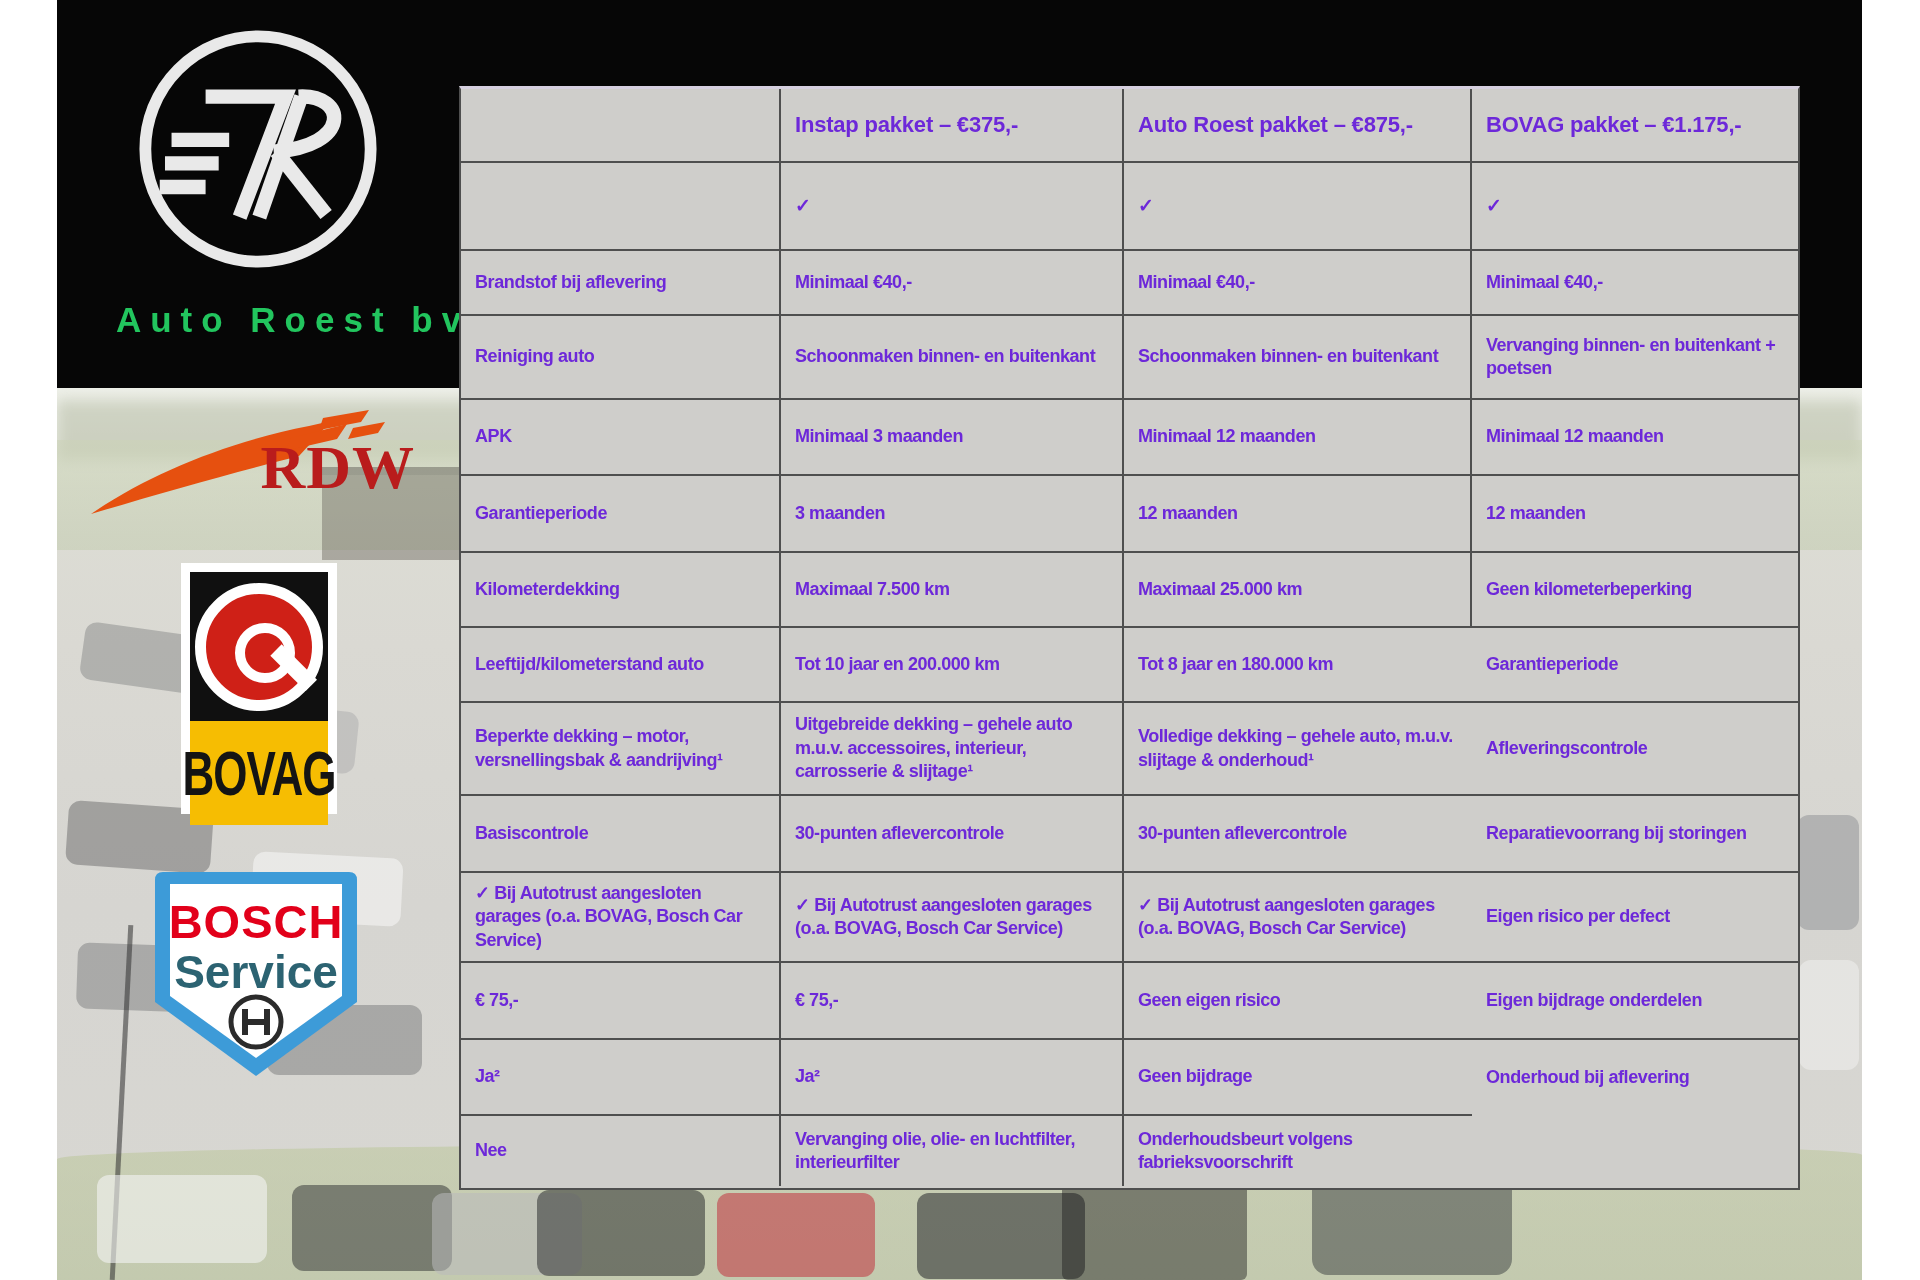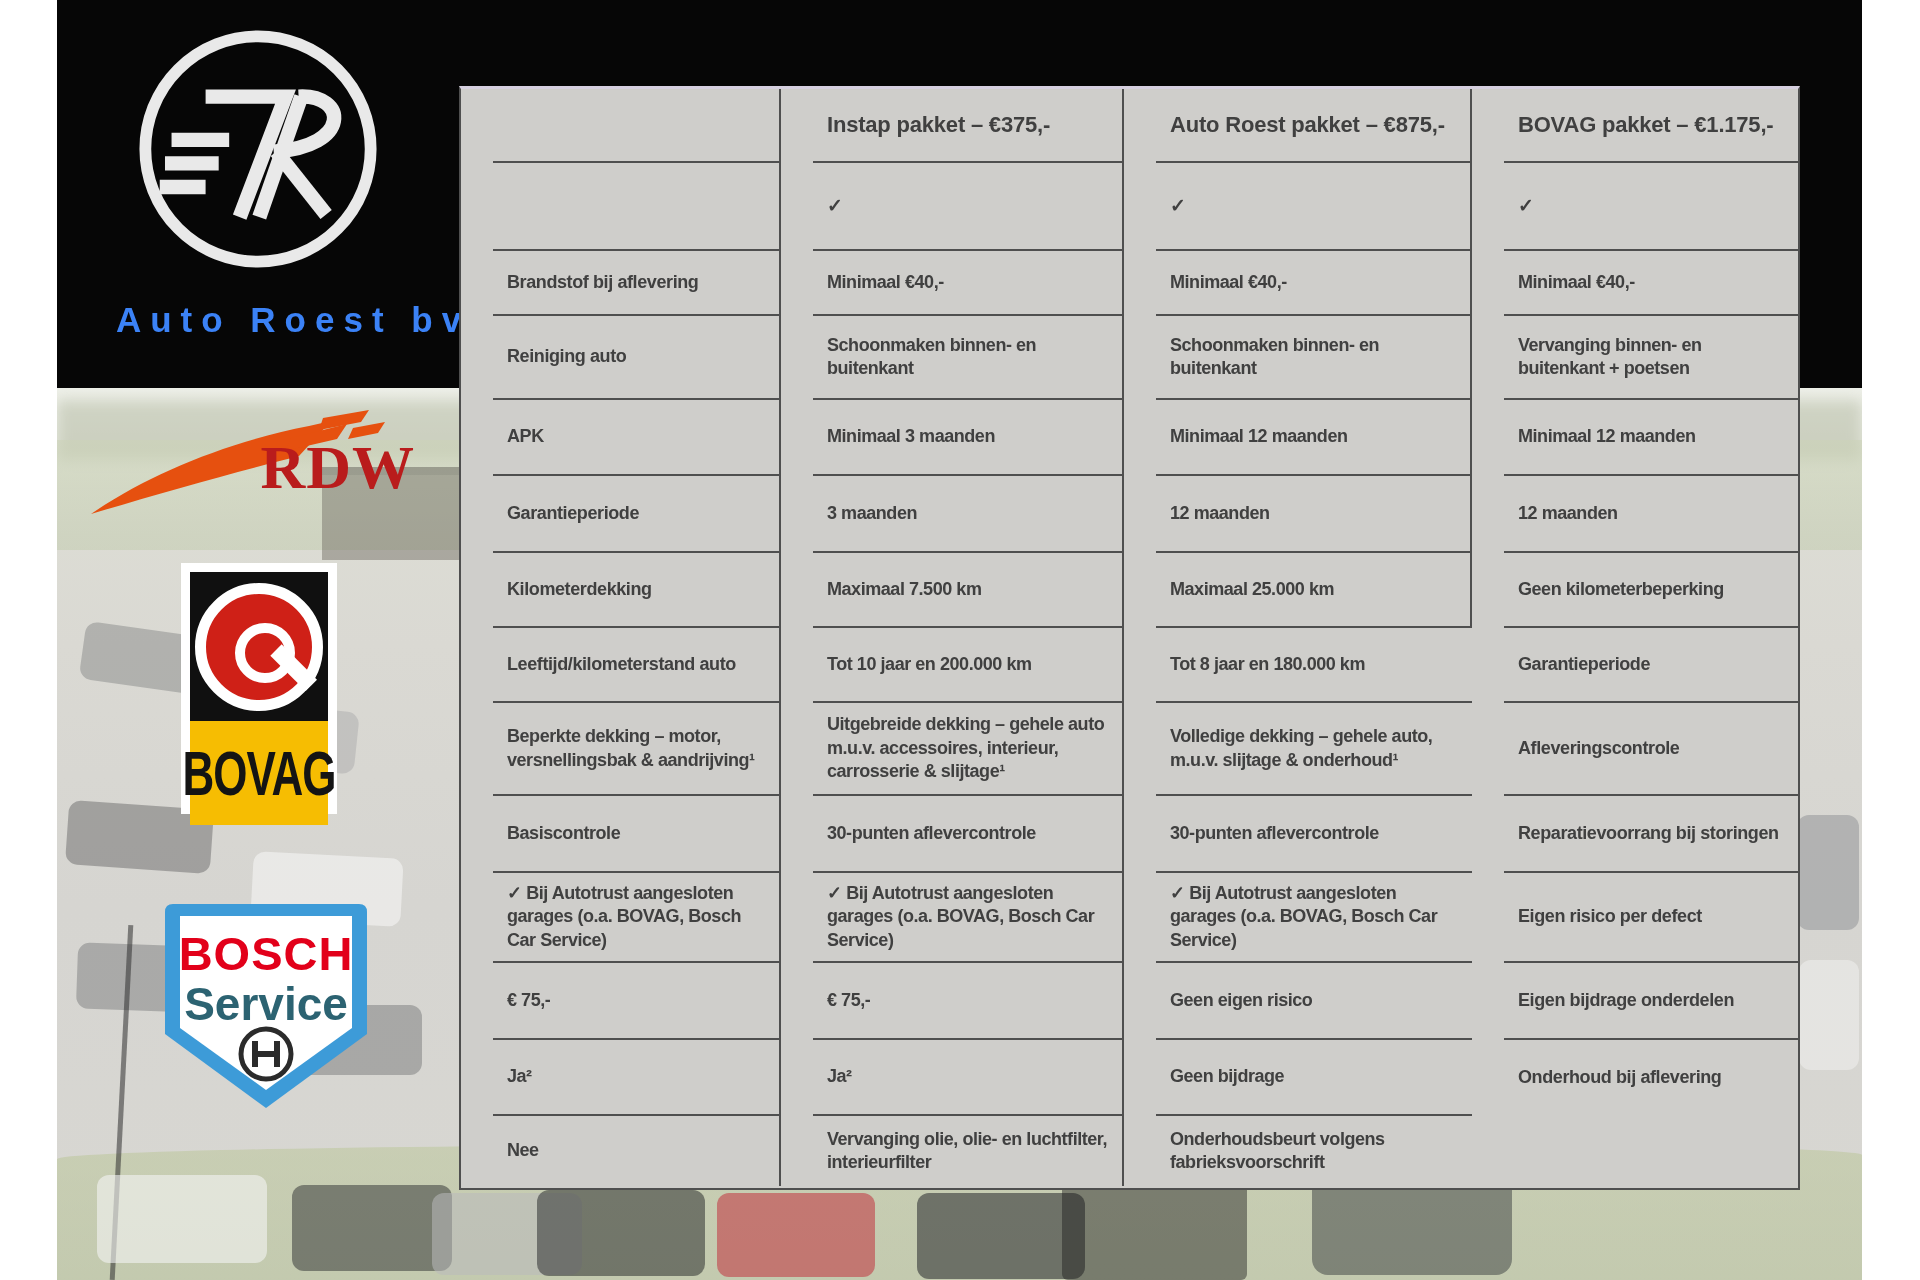--- a/index.html
+++ b/index.html
@@ -18,21 +18,21 @@
   .car{position:absolute;border-radius:12px;}
   
   .banner{
     position:absolute;left:57px;top:0;width:1805px;height:388px;
     background:#060606;
   }
   .logo-box{position:absolute;left:0;top:0;width:402px;height:388px;}
   .logo-circle{position:absolute;left:70px;top:18px;width:262px;height:262px;}
   .brand-text{
     position:absolute;left:0;top:300px;width:472px;text-align:center;
-    color:#3b82f6;font-size:35px;font-weight:bold;letter-spacing:9px;white-space:nowrap;
+    color:#22c55e;font-size:35px;font-weight:bold;letter-spacing:9px;white-space:nowrap;
   }
   
   .rdw{position:absolute;left:85px;top:408px;width:330px;height:115px;}
   .bovag{
     position:absolute;left:181px;top:563px;width:156px;height:251px;
     background:#ffffff;box-sizing:border-box;padding:9px;
   }
   .bovag-top{position:relative;height:149px;background:#101010;overflow:hidden;}
   .bovag-ring{
     position:absolute;left:50%;top:50%;width:128px;height:128px;margin:-64px 0 0 -64px;
@@ -46,36 +46,35 @@
     position:absolute;left:78px;top:78px;width:16px;height:50px;background:#ffffff;
     transform:rotate(-45deg);transform-origin:top center;
   }
   .bovag-band{
     height:104px;background:#f6bd02;display:flex;align-items:center;justify-content:center;
   }
   .bovag-word{
     font-size:44px;font-weight:bold;color:#141414;letter-spacing:-1px;
     transform:scaleY(1.45);transform-origin:center;
   }
-  .bosch{position:absolute;left:165px;top:872px;width:202px;height:204px;margin-top:32px;}
+  .bosch{position:absolute;left:155px;top:872px;width:202px;height:204px;}
   
   .pkg-table{
     position:absolute;left:459px;top:86px;width:1341px;height:1104px;
     background:#cfcecb;box-sizing:border-box;
     border:2px solid #4f4f4f;border-top:3px solid #d5cfdf;
     display:grid;
     grid-template-columns:320px 343px 348px 328px;
     grid-template-rows:74px 88px 65px 84px 76px 77px 75px 75px 93px 77px 90px 77px 76px 70px;
   }
   .c{
     box-sizing:border-box;border-right:2px solid #4f4f4f;border-bottom:2px solid #4f4f4f;
     display:flex;align-items:center;padding:5px 8px 5px 14px;
-    color:#404040;font-weight:bold;font-size:18px;line-height:1.3;letter-spacing:-0.45px;
+    color:#6d28d9;font-weight:bold;font-size:18px;line-height:1.3;letter-spacing:-0.45px;
     overflow:hidden;
-    margin-left:32px;
   }
   .c.last{border-right:none;}
   .hdr{font-size:22px;letter-spacing:-0.2px;white-space:nowrap;}
   .lbl{font-size:18px;letter-spacing:-0.4px;white-space:nowrap;}
   .chk{font-size:19px;}
   
   .rdw-word{
     position:absolute;right:0;top:24px;
     font-family:"Liberation Serif", serif;font-weight:bold;font-size:62px;color:#b91c1c;
     letter-spacing:1px;

